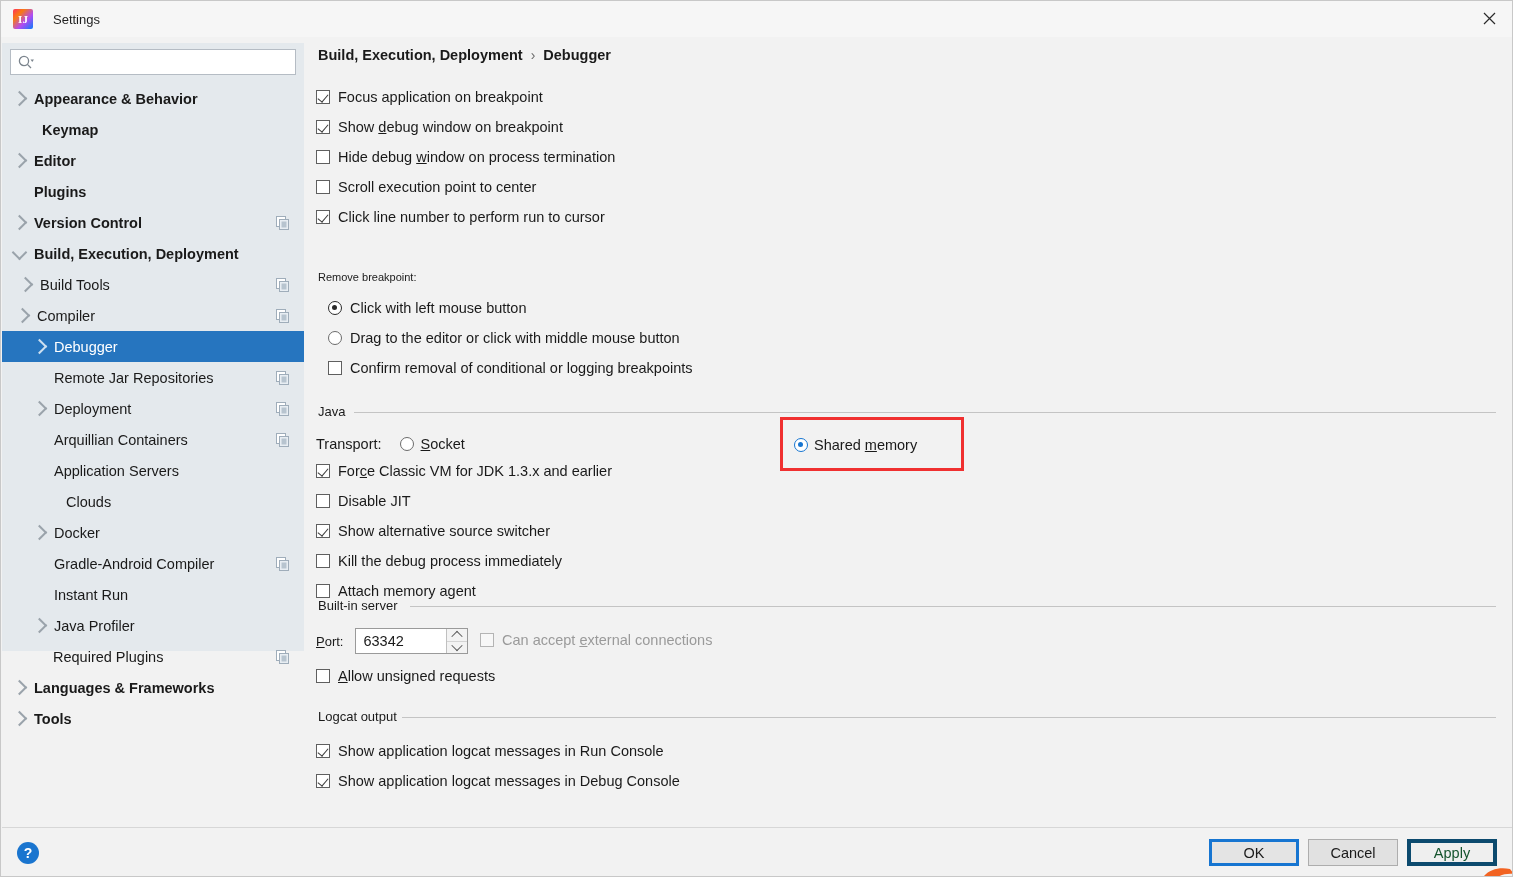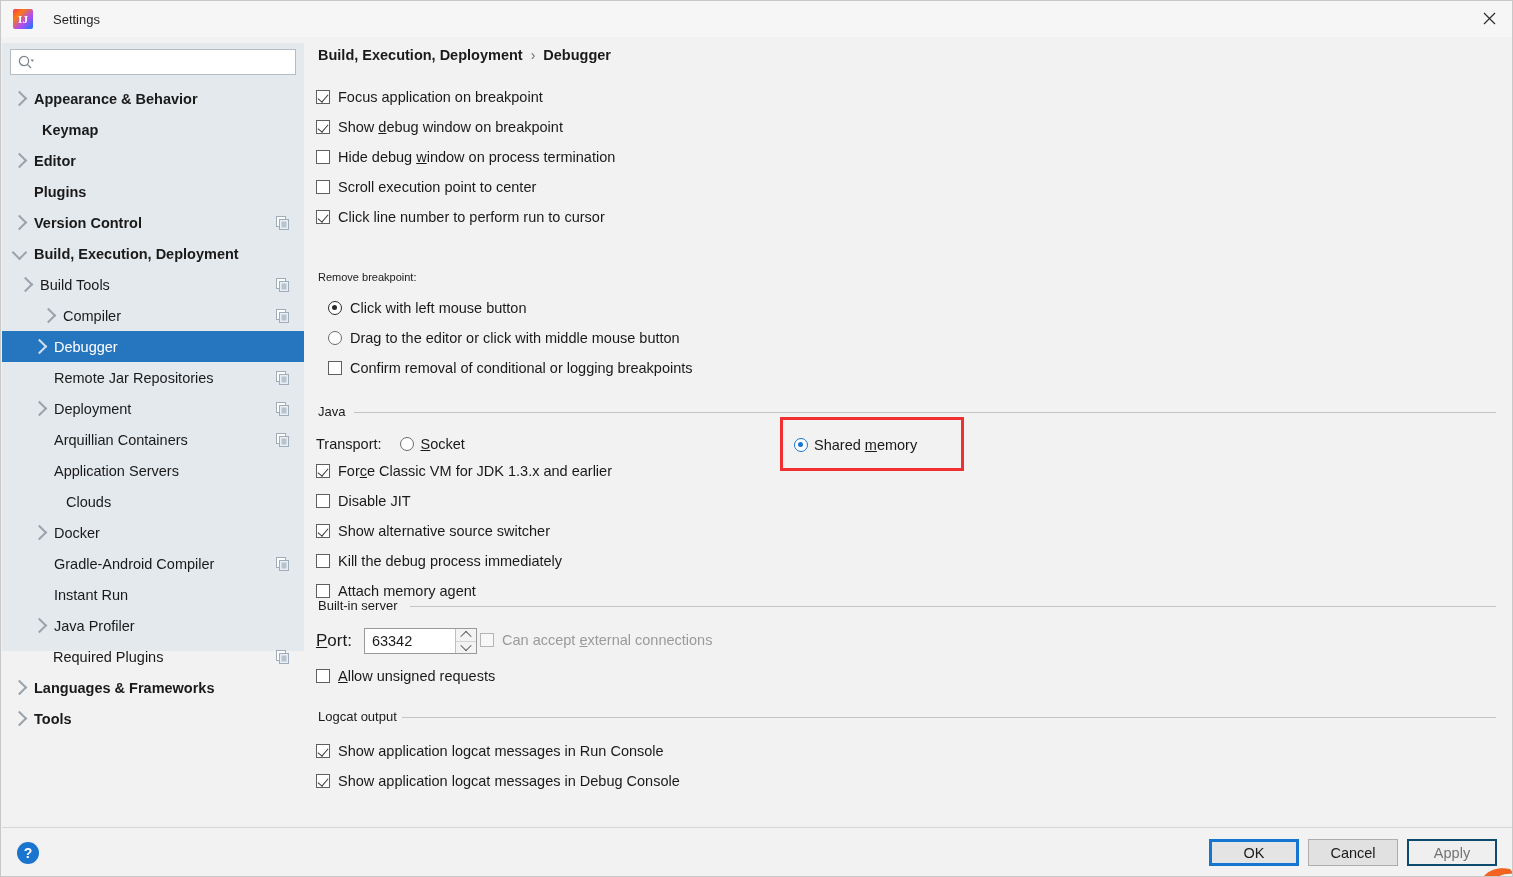--- a/index.html
+++ b/index.html
@@ -282,21 +282,21 @@
   #shared-mem-opt .opt-label { margin-left: 6px; }
 
   
   #port-row {
     position: absolute;
     left: 12px; top: 590px;
     display: flex;
     align-items: center;
     height: 28px;
   }
-  #port-label { font-size: 17px; margin-right: 12px; }
+  #port-label { font-size: 13px; margin-right: 12px; }
   #port-field {
     display: flex;
     align-items: stretch;
     border: 1px solid #9a9a9a;
     background: #ffffff;
     height: 26px;
     box-sizing: border-box;
   }
   #port-input {
     width: 76px;
@@ -380,23 +380,23 @@
     display: flex;
     align-items: center;
     justify-content: center;
     cursor: default;
   }
   .dlg-btn.default {
     border: 3px solid #1675d1;
     background: #e4e4e4;
   }
   .dlg-btn.disabled {
-    color: #737373;
+    color: #14532d;
     background: #efefef;
-    border: 2px solid #0c4a6e;
+    border: 4px solid #0c4a6e;
   }
 
   #corner-mark {
     position: absolute;
     right: -6px;
     bottom: -10px;
     width: 48px;
     height: 34px;
     pointer-events: none;
   }
@@ -473,21 +473,21 @@
           <span class="arrow-slot">
             <span class="arrow"></span>
           </span>
           <span class="tree-label">Build Tools</span>
           <span class="copy-icon"><svg width="14" height="14" viewBox="0 0 14 14">
               <rect x="0.5" y="0.5" width="9" height="10" fill="#ffffff" stroke="#9fadba"></rect>
               <rect x="3.5" y="3.5" width="9" height="10" fill="#e8eef3" stroke="#9fadba"></rect>
               <rect x="5.5" y="5.5" width="5" height="6" fill="#b7c4cf"></rect>
             </svg></span>
         </div>
-        <div class="tree-item" style="padding-left: 41px;">
+        <div class="tree-item" style="padding-left: 15px;">
           <span class="arrow-slot">
             <span class="arrow"></span>
           </span>
           <span class="tree-label">Compiler</span>
           <span class="copy-icon"><svg width="14" height="14" viewBox="0 0 14 14">
               <rect x="0.5" y="0.5" width="9" height="10" fill="#ffffff" stroke="#9fadba"></rect>
               <rect x="3.5" y="3.5" width="9" height="10" fill="#e8eef3" stroke="#9fadba"></rect>
               <rect x="5.5" y="5.5" width="5" height="6" fill="#b7c4cf"></rect>
             </svg></span>
         </div>

